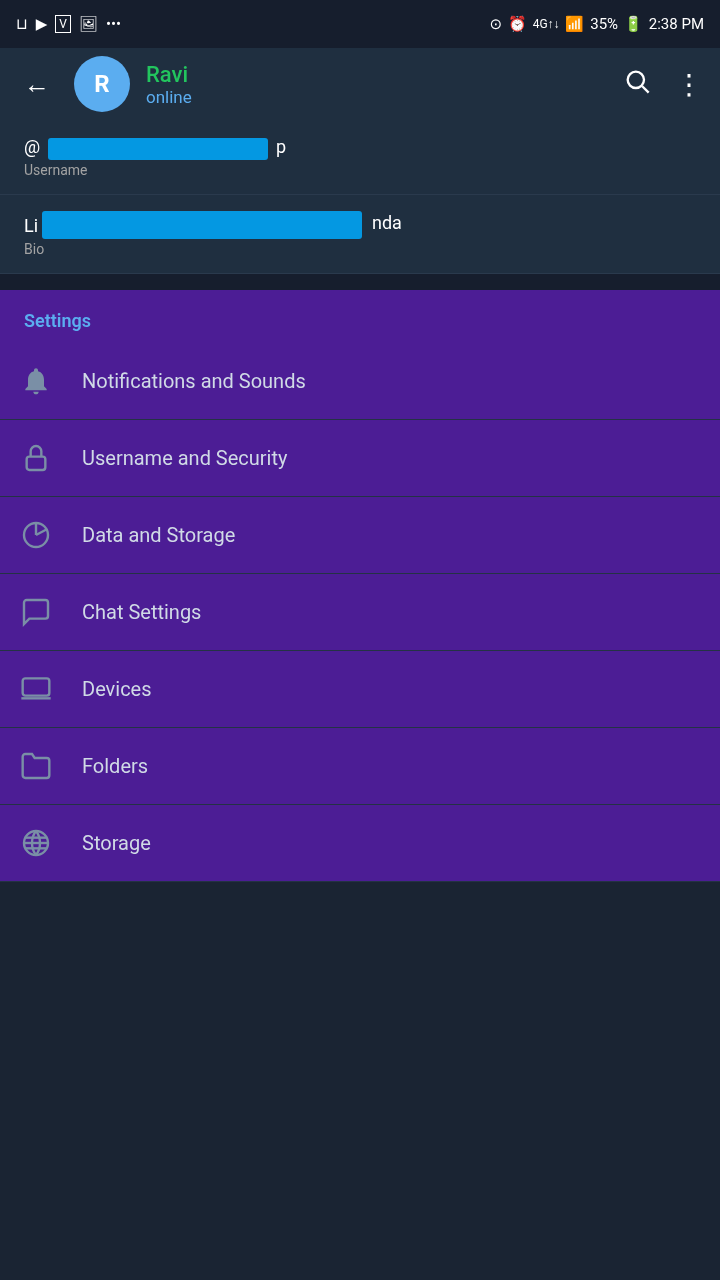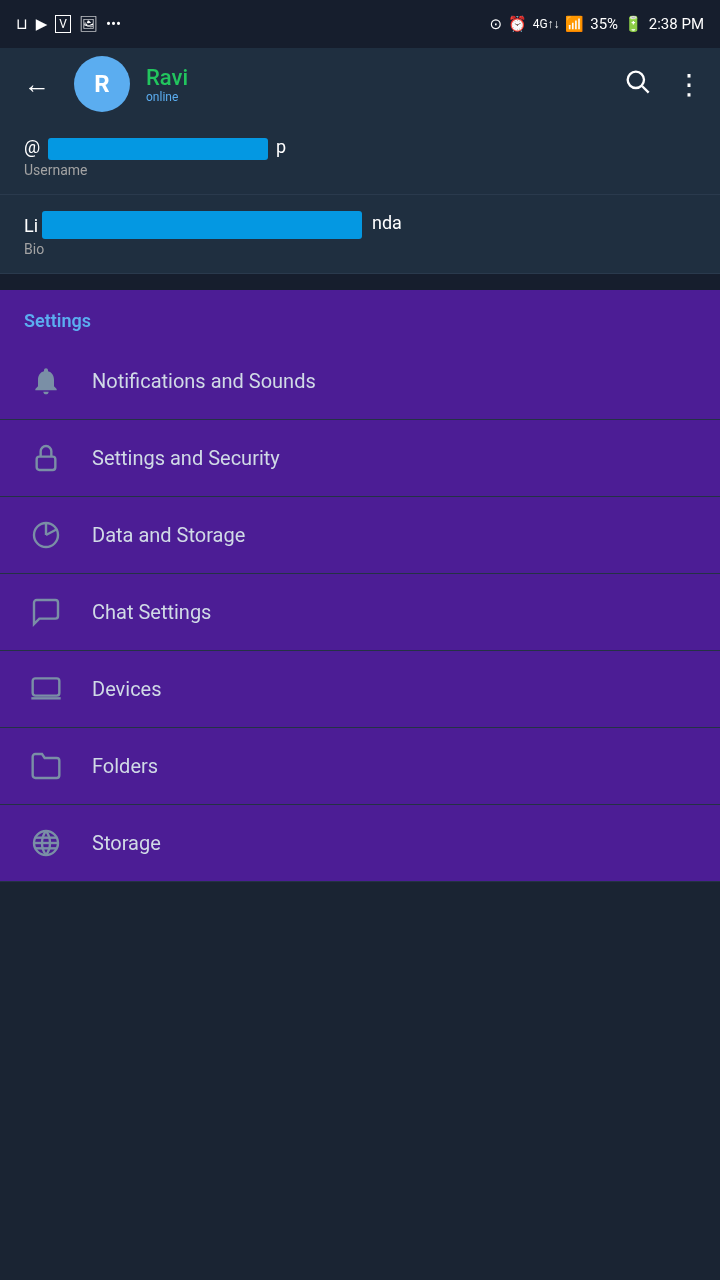--- a/index.html
+++ b/index.html
@@ -66,21 +66,21 @@
     }
     .user-info {
       flex: 1;
     }
     .user-name {
       font-size: 22px;
       font-weight: 500;
       color: #22c55e;
     }
     .user-status {
-      font-size: 12px;
+      font-size: 17px;
       color: #5badf0;
     }
     .app-bar-actions {
       display: flex;
       align-items: center;
       gap: 24px;
     }
     .action-icon {
       font-size: 26px;
       color: #ffffff;
@@ -164,21 +164,21 @@
       font-size: 18px;
       font-weight: 600;
       color: #5badf0;
     }
     .settings-list {
       list-style: none;
     }
     .settings-item {
       display: flex;
       align-items: center;
-      padding: 20px 28px;
+      padding: 20px 18px;
       border-bottom: 1px solid #243244;
       cursor: pointer;
       gap: 28px;
     }
     .settings-item-icon {
       width: 36px;
       height: 36px;
       flex-shrink: 0;
       display: flex;
       align-items: center;
@@ -274,21 +274,21 @@
       <span class="settings-item-label">Notifications and Sounds</span>
     </li>
 
     <li class="settings-item">
       <div class="settings-item-icon">
         <svg viewBox="0 0 24 24">
           <rect x="5" y="11" width="14" height="10" rx="2" ry="2"></rect>
           <path d="M8 11V7a4 4 0 0 1 8 0v4"></path>
         </svg>
       </div>
-      <span class="settings-item-label">Settings and Security</span>
+      <span class="settings-item-label">Username and Security</span>
     </li>
 
     <li class="settings-item">
       <div class="settings-item-icon">
         <svg viewBox="0 0 24 24">
           <circle cx="12" cy="12" r="9"></circle>
           <path d="M12 12 L12 3"></path>
           <path d="M12 12 L20.5 7.5"></path>
         </svg>
       </div>

